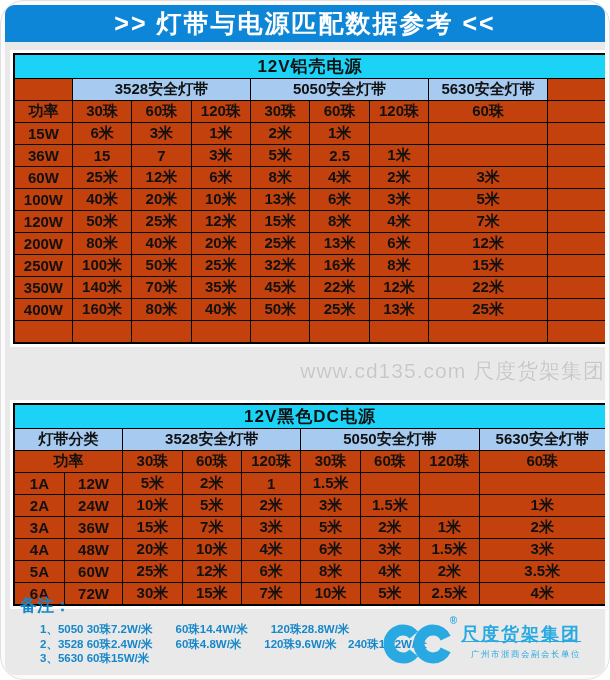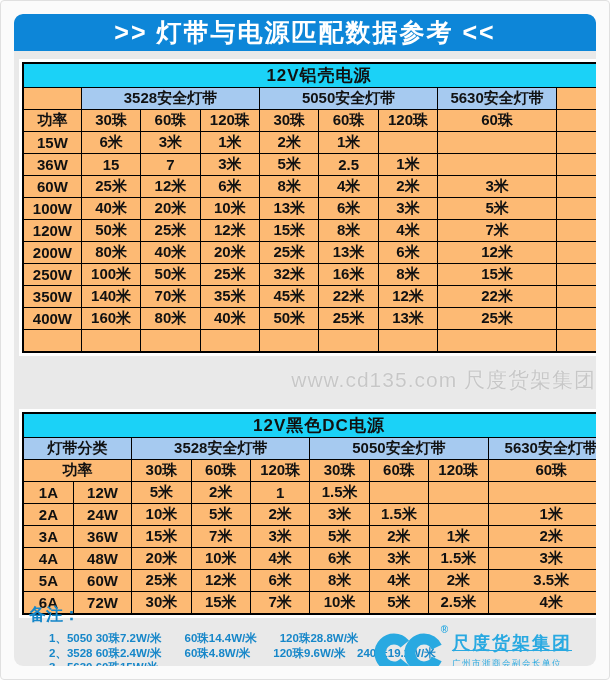--- a/index.html
+++ b/index.html
@@ -1,46 +1,46 @@
 <!DOCTYPE html>
 <html style="--banner-blue: #0d86d8; --section-cyan: #1bd2f7; --group-blue: #a6caf0; --note-blue: #1787c9; --logo-blue: #29a9e1; --bg-gray: #e9e9e9; --watermark-gray: #c2c2c2;"><head>
 <meta charset="utf-8">
 <style>
   html,body{margin:0;padding:0;background:#ffffff;font-family:"Liberation Sans","DejaVu Sans",sans-serif;}
-  .page{width:610px;height:680px;box-sizing:border-box;background:#fbfbfb;border-radius:4px;padding:13px;position:relative;overflow:hidden;border:1px solid #e0e0e0;}
+  .page{width:610px;height:680px;box-sizing:border-box;background:#fbfbfb;border-radius:24px;padding:4px;position:relative;overflow:hidden;border:1px solid #e0e0e0;}
   .inner{width:100%;height:100%;background:var(--bg-gray,#e9e9e9);border-radius:9px;position:relative;overflow:hidden;}
 
   .banner{height:37px;background:var(--banner-blue,#0d86d8);display:flex;align-items:center;justify-content:center;border-radius:8px 8px 0 0;}
   .banner-title{color:#ffffff;font-weight:bold;font-size:25px;letter-spacing:2px;white-space:nowrap;}
 
   .tablewrap{position:absolute;left:5px;width:600px;background:#ffffff;padding:3px;box-sizing:border-box;z-index:1;}
   #t1wrap{top:45px;}
   #t2wrap{top:395px;}
 
-  table{border-collapse:collapse;table-layout:fixed;width:594px;background:#fdba74;border:2px solid #000;}
+  table{border-collapse:collapse;table-layout:fixed;width:594px;background:#c2410c;border:2px solid #000;}
   td{border:1px solid #000;text-align:center;vertical-align:middle;font-size:15px;font-weight:bold;color:#111;padding:0;overflow:hidden;white-space:nowrap;}
   td.sec{background:var(--section-cyan,#1bd2f7);font-size:17px;height:28px;letter-spacing:1px;}
   tr.grp-row td{height:21px;font-size:15px;}
   td.grp{background:var(--group-blue,#a6caf0);}
   tr.hdr td{height:21px;font-size:15px;}
   #t1wrap tbody td{height:21px;}
   #t2wrap tbody td{height:21px;}
 
   .watermark{position:absolute;left:0;right:0;top:352px;text-align:right;font-size:21px;letter-spacing:1px;color:var(--watermark-gray,#c2c2c2);opacity:.85;z-index:2;text-shadow:0 0 1px #ffffff;white-space:nowrap;}
 
   .footer{position:absolute;left:15px;top:589px;z-index:1;}
   .notes-label{font-size:17px;font-weight:bold;color:var(--note-blue,#1787c9);margin-bottom:5px;}
   .note{color:var(--note-blue,#1787c9);font-weight:bold;font-size:11.5px;line-height:14.5px;margin-left:20px;white-space:pre;}
   .disclaimer{color:var(--note-blue,#1787c9);font-weight:bold;font-size:11.5px;margin-top:9px;white-space:nowrap;}
 
   .logo{position:absolute;right:24px;top:612px;display:flex;align-items:center;gap:6px;z-index:3;}
   .logo-mark{position:relative;width:72px;height:48px;}
   .logo-mark .reg{position:absolute;right:-2px;top:-2px;color:var(--logo-blue,#29a9e1);font-size:10px;font-weight:bold;}
   .logo-text .name{color:var(--logo-blue,#29a9e1);font-size:18px;font-weight:bold;letter-spacing:2px;white-space:nowrap;text-decoration:underline;}
-  .logo-text .sub{color:var(--logo-blue,#29a9e1);font-size:8.5px;letter-spacing:1.5px;margin-top:3px;white-space:nowrap;}
+  .logo-text .sub{color:var(--logo-blue,#29a9e1);font-size:8.5px;letter-spacing:1.5px;margin-top:3px;white-space:nowrap;text-align:right;}
 </style>
 </head>
 <body>
 
 <div class="page">
   <div class="inner">
 
     <div class="banner">
       <span class="banner-title">&gt;&gt; 灯带与电源匹配数据参考 &lt;&lt;</span>
     </div>

